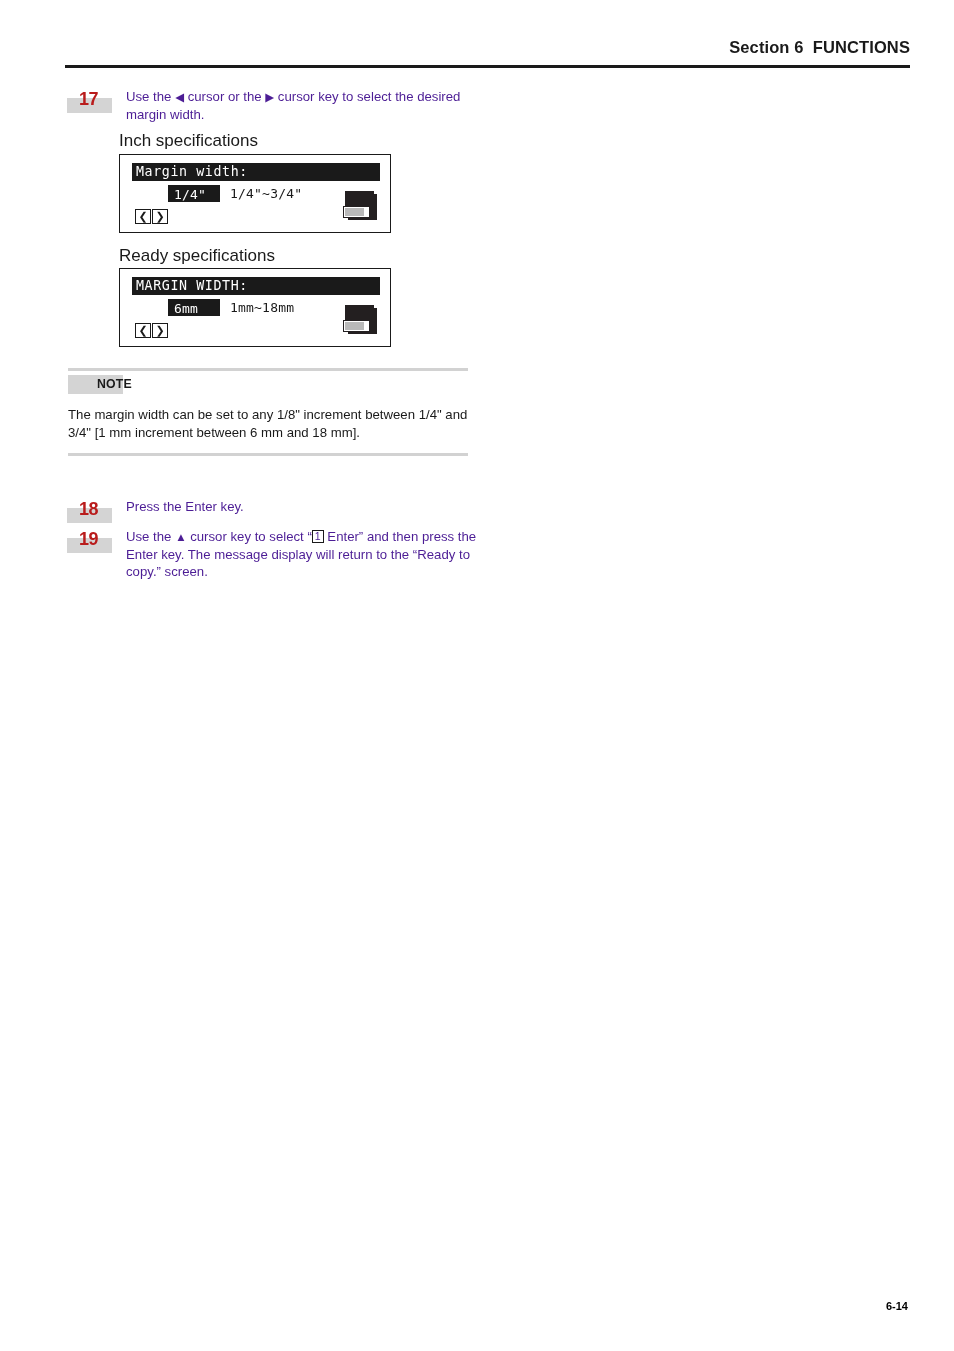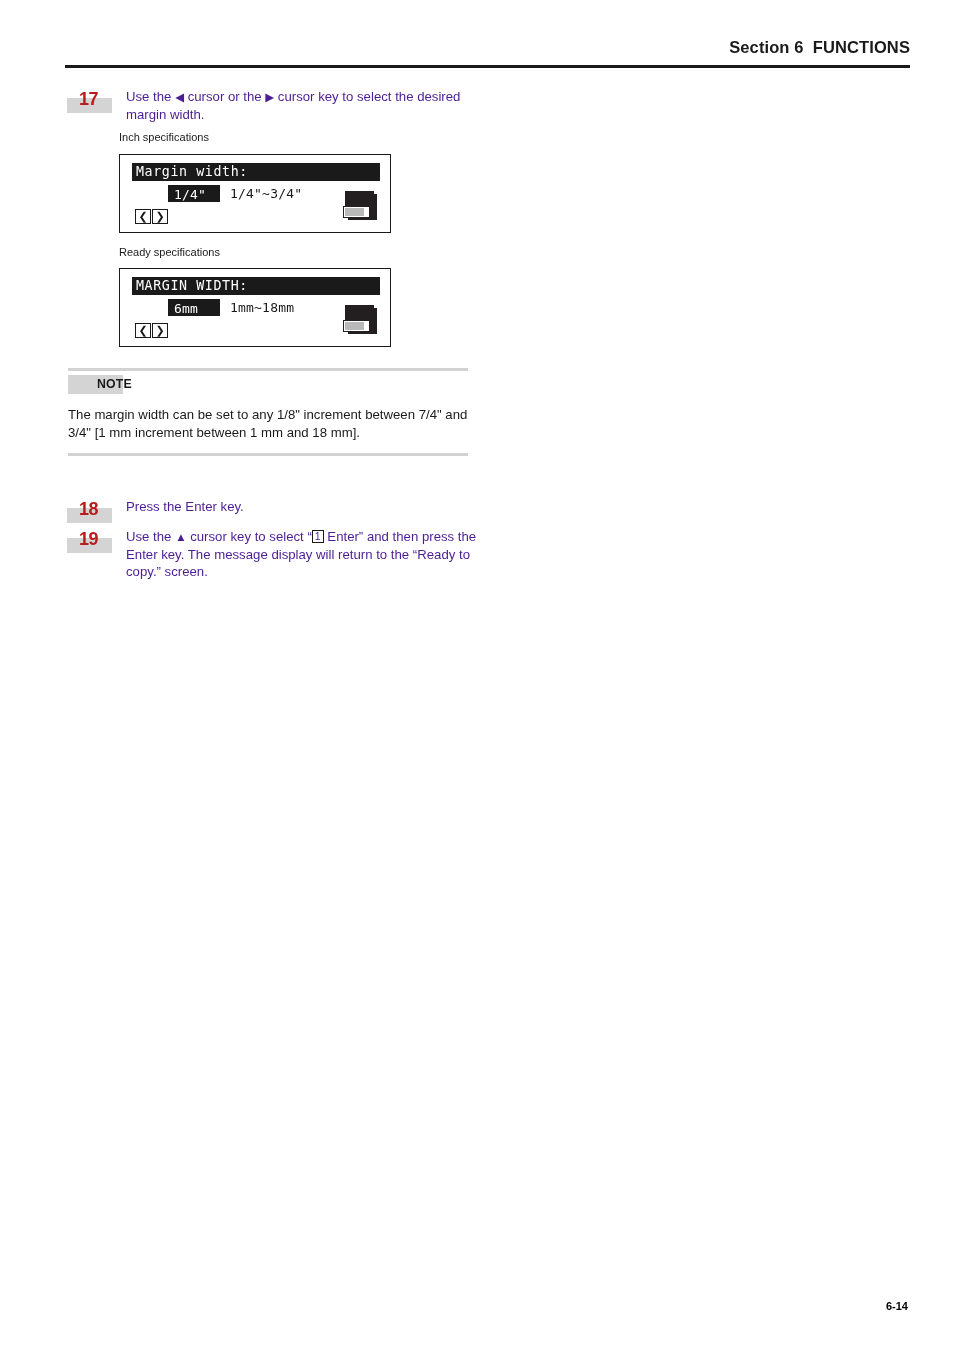--- a/index.html
+++ b/index.html
@@ -94,21 +94,21 @@
     font-size: 10.5px;
     line-height: 11px;
     padding: 0 2px;
     vertical-align: 1.5px;
     font-family: "Liberation Sans", sans-serif;
   }
 
   .sub-label {
     position: absolute;
     left: 119px;
-    font-size: 11px;
+    font-size: 17px;
     color: #1a1a1a;
   }
 
   
   .lcd {
     position: absolute;
     left: 119px;
     width: 272px;
     height: 79px;
     border: 1.6px solid #1a1a1a;
@@ -352,21 +352,21 @@
       <div class="fill"></div>
     </div>
   </div>
 </div>
 
 <div id="note">
   <div class="rule-top"></div>
   <div class="note-tag">
     <span>NOTE</span>
   </div>
-  <div class="note-text">The margin width can be set to any 1/8" increment between 7/4" and 3/4" [1 mm increment between 1 mm and 18 mm].</div>
+  <div class="note-text">The margin width can be set to any 1/8" increment between 1/4" and 3/4" [1 mm increment between 6 mm and 18 mm].</div>
   <div class="rule-bottom"></div>
 </div>
 
 <div class="step" id="step-18" style="top:494px;">
   <div class="step-num">
     <div class="badge-bg"></div>
     <div class="badge-text">18</div>
   </div>
   <div class="step-body">Press the Enter key.</div>
 </div>

